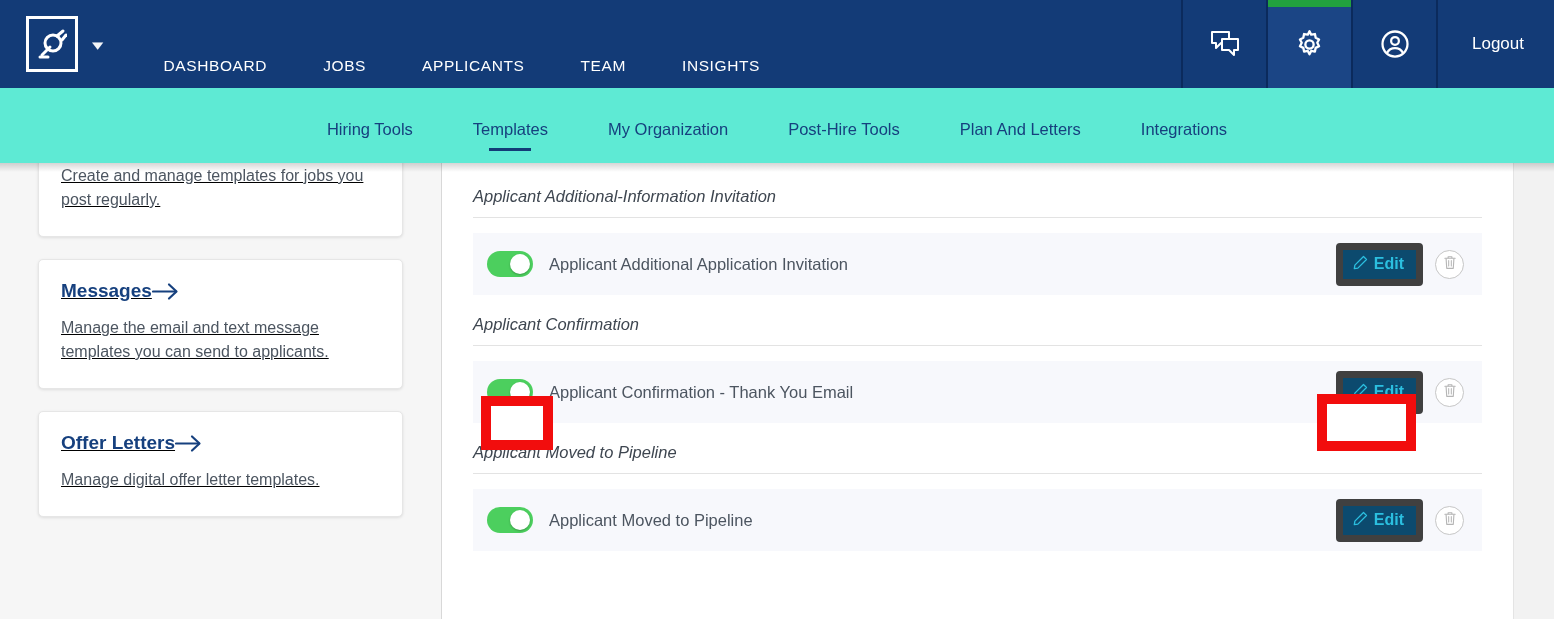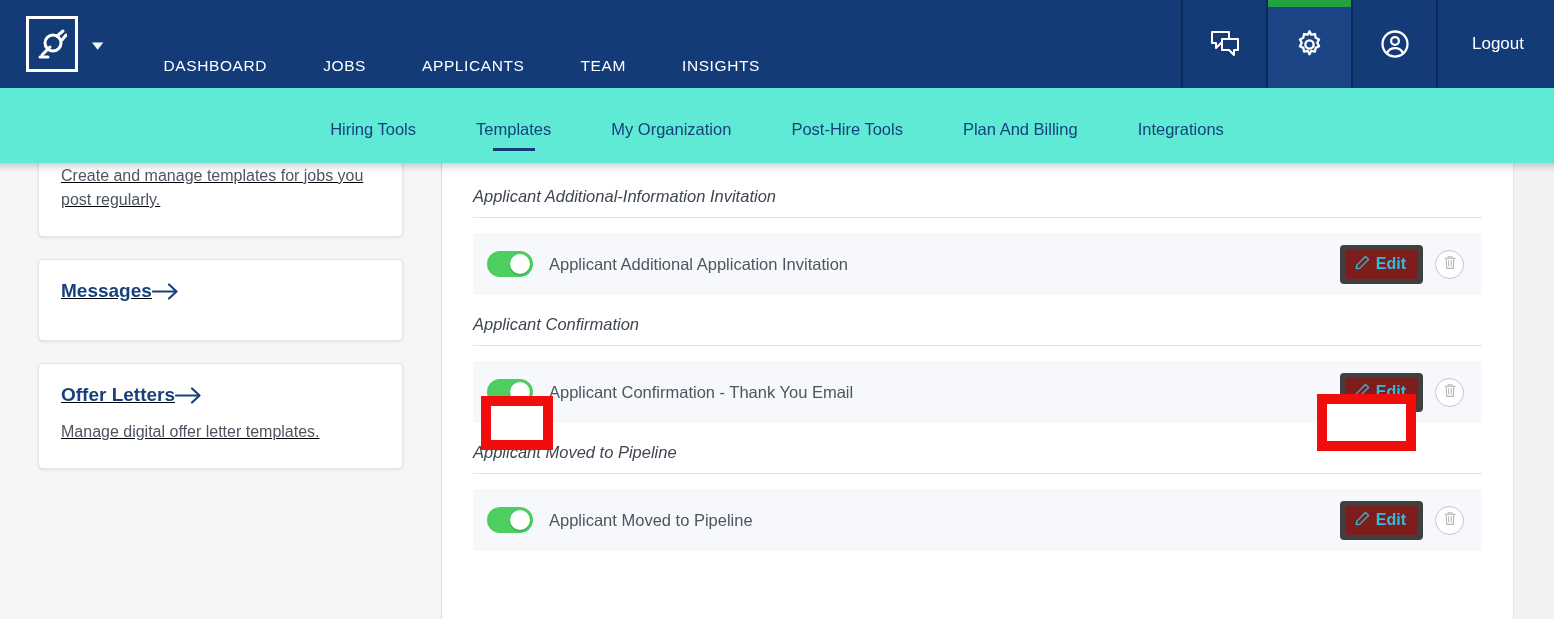--- a/index.html
+++ b/index.html
@@ -188,23 +188,23 @@
     background: #ffffff;
     box-shadow: 0 1px 2px rgba(0,0,0,.25);
   }
   .tpl-name {
     color: #4c5560; font-size: 16.5px;
     flex: 1 1 auto;
   }
   .row-actions { display: flex; align-items: center; gap: 12px; }
   .edit-btn {
     display: inline-flex; align-items: center; gap: 6px;
-    border: 5px solid #404040;
+    border: 7px solid #404040;
     border-radius: 4px;
-    background: #7f1d1d;
+    background: #0c4a6e;
     color: #2bbfe0;
     font-size: 16px; font-weight: bold;
     padding: 5px 12px 5px 10px;
     cursor: pointer;
     font-family: "Liberation Sans", sans-serif;
   }
   .del-btn {
     width: 29px; height: 29px;
     border-radius: 50%;
     border: 1px solid #c6c6c6;
@@ -282,21 +282,21 @@
   <div class="logout-zone">
     <a href="#">Logout</a>
   </div>
 </div>
 
 <div class="subnav">
   <a href="#" class="subnav-item">Hiring Tools</a>
   <a href="#" class="subnav-item active">Templates</a>
   <a href="#" class="subnav-item">My Organization</a>
   <a href="#" class="subnav-item">Post-Hire Tools</a>
-  <a href="#" class="subnav-item">Plan And Billing</a>
+  <a href="#" class="subnav-item">Plan And Letters</a>
   <a href="#" class="subnav-item">Integrations</a>
 </div>
 
 <div class="page">
 
   <div class="leftcol">
 
     <div class="card clipped">
       <div class="card-desc">Create and manage templates for jobs you post regularly.</div>
     </div>
@@ -304,20 +304,21 @@
     <div class="card">
       <div class="card-head">
         <span class="card-title">Messages</span>
         <span class="card-arrow">
           <svg width="27" height="19" viewBox="0 0 27 19" fill="none">
             <path d="M1 9.5 H24" stroke="#16407e" stroke-width="2.2" stroke-linecap="round"></path>
             <path d="M17 2.5 L24.5 9.5 L17 16.5" stroke="#16407e" stroke-width="2.2" stroke-linecap="round" stroke-linejoin="round"></path>
           </svg>
         </span>
       </div>
+      <div class="card-desc">Manage the email and text message templates you can send to applicants.</div>
     </div>
 
     <div class="card">
       <div class="card-head">
         <span class="card-title">Offer Letters</span>
         <span class="card-arrow">
           <svg width="27" height="19" viewBox="0 0 27 19" fill="none">
             <path d="M1 9.5 H24" stroke="#16407e" stroke-width="2.2" stroke-linecap="round"></path>
             <path d="M17 2.5 L24.5 9.5 L17 16.5" stroke="#16407e" stroke-width="2.2" stroke-linecap="round" stroke-linejoin="round"></path>
           </svg>

